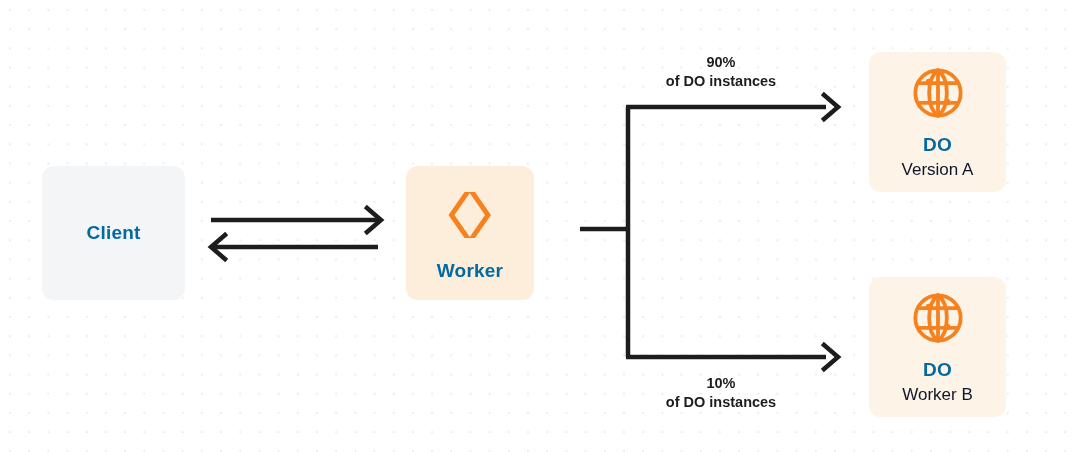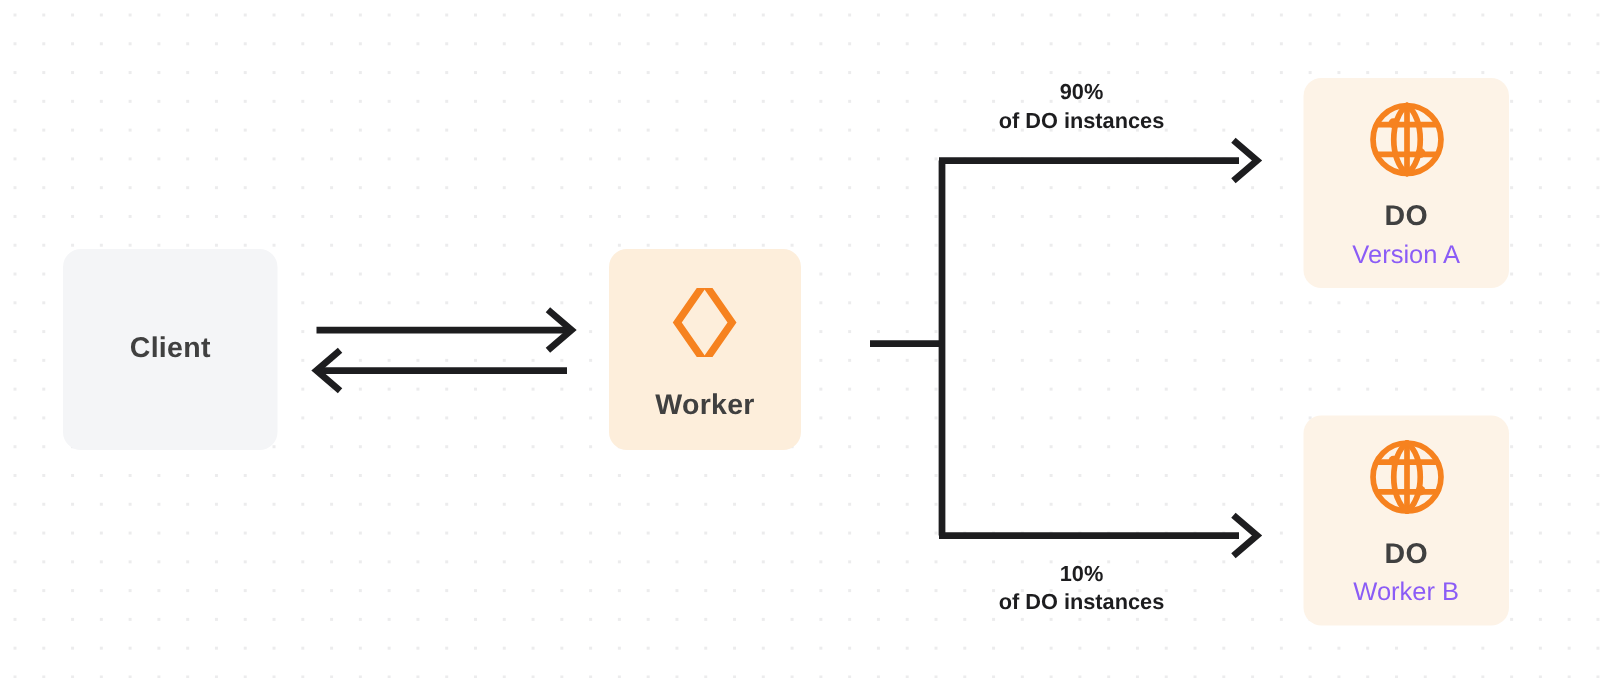--- a/index.html
+++ b/index.html
@@ -55,28 +55,28 @@
     left: 869px;
     top: 277px;
     width: 137px;
     height: 140px;
     background: #fdf3e7;
   }
 
   .label-strong {
     font-size: 19px;
     font-weight: bold;
-    color: #404040;
+    color: #0369a1;
     letter-spacing: 0.2px;
     line-height: 1.2;
   }
   .label-sub {
     font-size: 17px;
     font-weight: normal;
-    color: #8b5cf6;
+    color: #0f172a;
     line-height: 1.25;
     margin-top: 2px;
   }
   .icon-wrap {
     display: block;
     line-height: 0;
   }
   .worker-icon-wrap { margin-bottom: 14px; }
   .do-icon-wrap { margin-bottom: 12px; }
 

